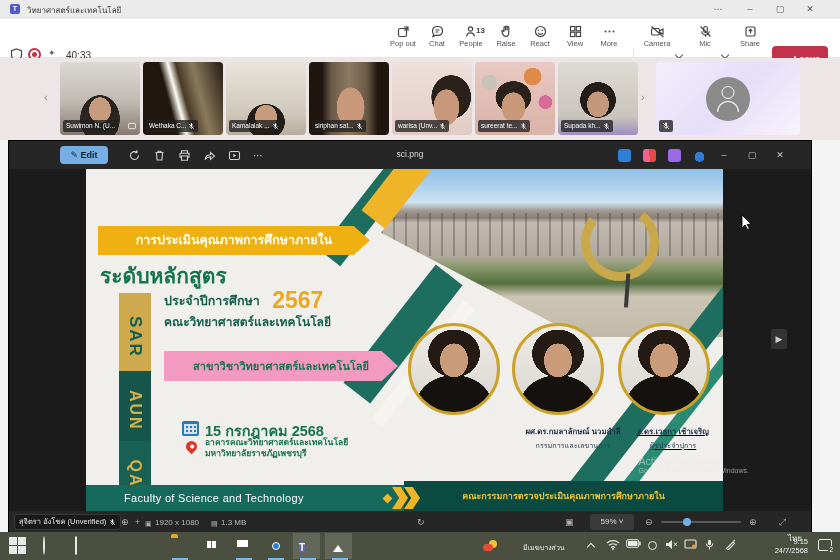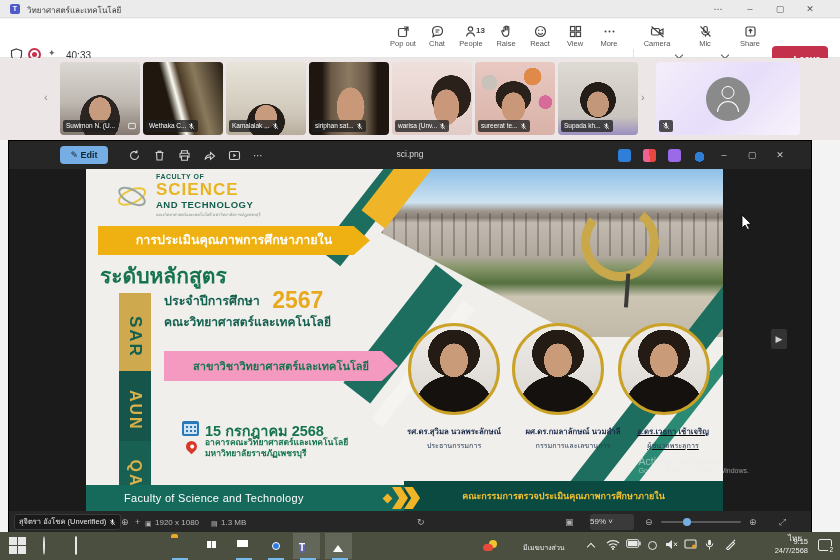--- a/index.html
+++ b/index.html
@@ -131,21 +131,21 @@
   #pf-right { position:absolute; left:318px; top:-4px; width:319px; height:36px; background:#0b4a40; color:#f2c230; font-weight:bold; font-size:9px; line-height:30px; text-align:center; }
   .fchev { position:absolute; top:2px; width:16px; height:22px; background:#f0b429; clip-path:polygon(0 0, 55% 0, 100% 50%, 55% 100%, 0 100%, 45% 50%); z-index:7; }
   #fc1 { left:306px; } #fc2 { left:318px; }
   #fdot { position:absolute; left:298px; top:10px; width:7px; height:7px; background:#f0b429; transform:rotate(45deg); z-index:7; }
 
   
   #pstatus { top:370px; left:0; width:802px; height:22px; background:#262626; color:#b8b8b8; font-size:8px; }
   #nametag { left:5px; top:3px; height:16px; background:#1a1a1a; border:1px solid #3a3a3a; border-radius:3px; color:#e8e8e8; font-size:7.5px; line-height:14px; padding:0 4px; display:flex; align-items:center; gap:3px; white-space:nowrap; }
   .sico { top:5px; color:#b0b0b0; font-size:9px; line-height:12px; }
   #dimens { left:146px; top:7px; } #fsize { left:212px; top:7px; }
-  #zoomchip { left:581px; top:3px; width:44px; height:16px; background:#3a3a3a; border-radius:3px; color:#ddd; font-size:8px; line-height:16px; }
+  #zoomchip { left:581px; top:3px; width:44px; height:16px; background:#3a3a3a; border-radius:3px; color:#ddd; font-size:8px; text-align:center; line-height:16px; }
   #zslider { left:652px; top:10px; width:80px; height:2px; background:#5a5a5a; border-radius:1px; }
   #zthumb { position:absolute; left:22px; top:-3px; width:8px; height:8px; background:#74aee4; border-radius:50%; }
 
   
   #taskbar { top:532px; left:0; width:840px; height:28px; background:#4a4f3f; }
   .tkico { top:5px; width:18px; height:18px; }
   .tkhl { top:1px; width:27px; height:26px; background:rgba(255,255,255,.14); }
   .underln { top:26px; height:2px; background:#76b9ed; }
   .winlogo { display:grid; grid-template-columns:8px 8px; grid-template-rows:8px 8px; gap:1px; width:17px; height:17px; }
   .winlogo i { background:#e8e8e8; display:block; }
@@ -421,30 +421,20 @@
             <i></i>
           </div>
       </div>
       <div class="diag" id="dg1"></div>
       <div class="diag" id="dg2"></div>
       <div class="diag" id="dg3"></div>
       <div class="diag" id="dg4"></div>
       <div class="diag" id="dg5"></div>
       <div class="diag" id="dg6"></div>
 
-      <div id="plogo" class="abs">
-        <div id="atom" class="abs">
-            <span class="e1"></span>
-            <span class="e2"></span>
-          </div>
-        <div class="abs l1">FACULTY OF</div>
-        <div class="abs l2">SCIENCE</div>
-        <div class="abs l3">AND TECHNOLOGY</div>
-        <div class="abs l4">คณะวิทยาศาสตร์และเทคโนโลยี มหาวิทยาลัยราชภัฏเพชรบุรี</div>
-      </div>
 
       <div id="ybanner" class="abs">การประเมินคุณภาพการศึกษาภายใน</div>
       <div id="level" class="abs">ระดับหลักสูตร</div>
 
       <div class="abs sideseg" id="seg-sar">
           <span>SAR</span>
         </div>
       <div class="abs sideseg" id="seg-aun">
           <span>AUN</span>
         </div>
@@ -471,31 +461,27 @@
         <div id="venue">
           <div>อาคารคณะวิทยาศาสตร์และเทคโนโลยี</div>
           <div>มหาวิทยาลัยราชภัฏเพชรบุรี</div>
         </div>
       </div>
 
       <div class="abs portrait" id="pc1"></div>
       <div class="abs portrait" id="pc2"></div>
       <div class="abs portrait" id="pc3"></div>
 
-      <div class="abs cmt" id="cm1">
-        <div class="nm">รศ.ดร.สุวิมล นวลพระลักษณ์</div>
-        <div class="rl">ประธานกรรมการ</div>
-      </div>
       <div class="abs cmt" id="cm2">
         <div class="nm">ผศ.ดร.กมลาลักษณ์ นวมสำลี</div>
         <div class="rl">กรรมการและเลขานุการ</div>
       </div>
       <div class="abs cmt" id="cm3">
         <div class="nm">อ.ดร.เวธกา เช้าเจริญ</div>
-        <div class="rl">ผู้ช่นวลพระลุการ</div>
+        <div class="rl">ผู้ช่ประจำปุการ</div>
       </div>
 
       <div id="pfooter" class="abs">
         <div id="pf-left">Faculty of Science and Technology</div>
         <div id="fdot"></div>
         <div class="fchev" id="fc1"></div>
         <div class="fchev" id="fc2"></div>
         <div id="pf-right">คณะกรรมการตรวจประเมินคุณภาพการศึกษาภายใน</div>
       </div>
     </div>

